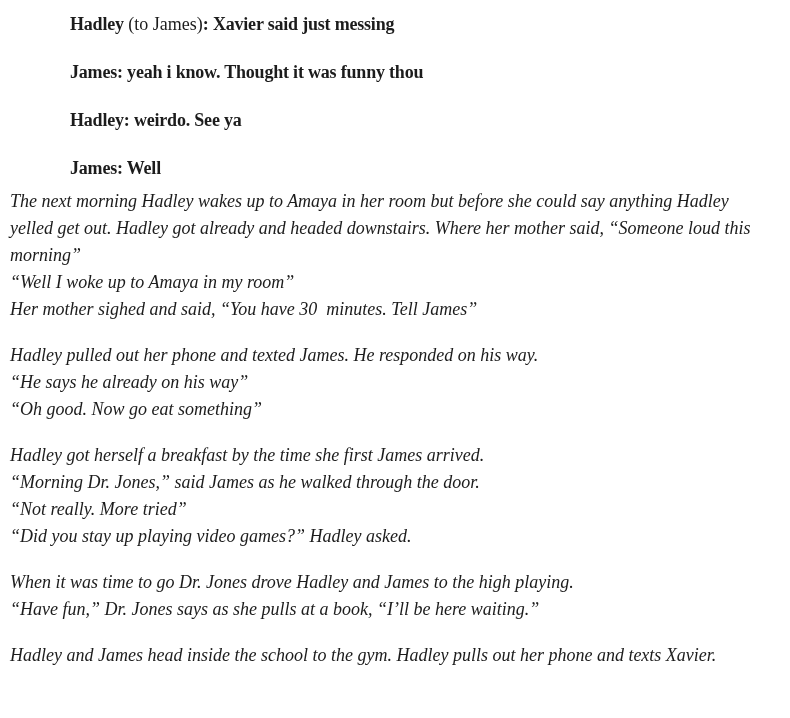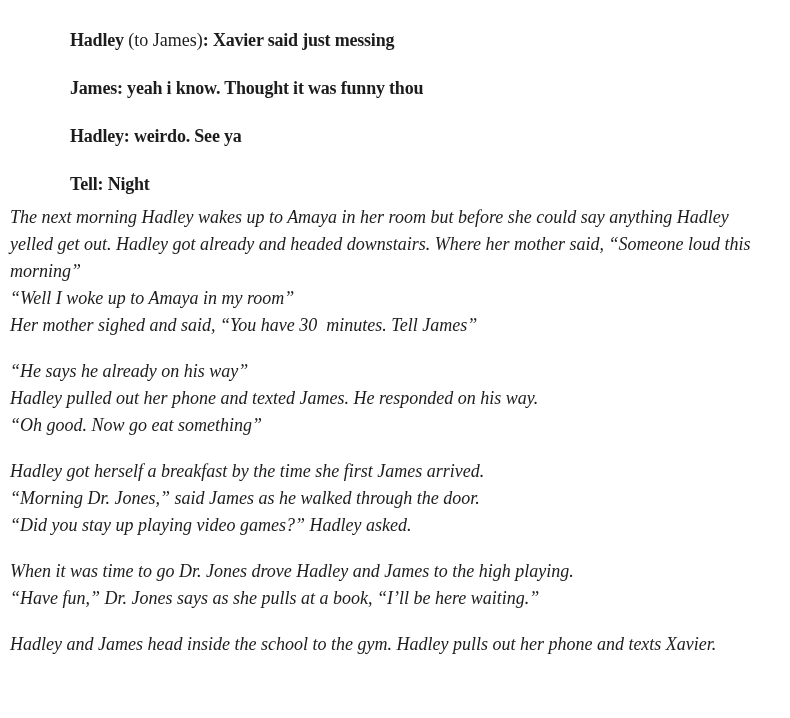--- a/index.html
+++ b/index.html
@@ -13,61 +13,61 @@
     font-size: 18px;
     color: #1c1c1c;
   }
   .msg {
     margin-left: 60px;
     margin-bottom: 21px;
     font-weight: 700;
     line-height: 27px;
     white-space: pre;
     letter-spacing: -0.2px;
-    margin-top: 16px;
   }
   .msg.last { margin-bottom: 6px; }
   .msg .reg { font-weight: 400; letter-spacing: 0; }
   .block { margin-bottom: 19px; font-style: italic; }
   .block.last { margin-bottom: 0; }
   .para {
     line-height: 27px;
     white-space: pre;
   }
   .indent { }
 </style>
 </head>
 <body>
 
 <main>
 
   <section>
     <p class="msg"><span>Hadley</span><span class="reg"> (to James)</span><span>: Xavier said just messing</span></p>
     <p class="msg">James: yeah i know. Thought it was funny thou</p>
     <p class="msg">Hadley: weirdo. See ya</p>
-    <p class="msg last">Tell: Night</p>
+    <p class="msg last">James: Well</p>
   </section>
 
   <section class="block">
     <div class="para">The next morning Hadley wakes up to Amaya in her room but before she could say anything Hadley
 yelled get out. Hadley got already and headed downstairs. Where her mother said, “Someone loud this
 morning”</div>
     <div class="para indent">“Well I woke up to Amaya in my room”</div>
     <div class="para indent">Her mother sighed and said, “You have 30  minutes. Tell James”</div>
   </section>
 
   <section class="block">
+    <div class="para">Hadley pulled out her phone and texted James. He responded on his way.</div>
     <div class="para indent">“He says he already on his way”</div>
-    <div class="para">Hadley pulled out her phone and texted James. He responded on his way.</div>
     <div class="para indent">“Oh good. Now go eat something”</div>
   </section>
 
   <section class="block">
     <div class="para">Hadley got herself a breakfast by the time she first James arrived.</div>
     <div class="para indent">“Morning Dr. Jones,” said James as he walked through the door.</div>
+    <div class="para indent">“Not really. More tried”</div>
     <div class="para indent">“Did you stay up playing video games?” Hadley asked.</div>
   </section>
 
   <section class="block">
     <div class="para">When it was time to go Dr. Jones drove Hadley and James to the high playing.</div>
     <div class="para indent">“Have fun,” Dr. Jones says as she pulls at a book, “I’ll be here waiting.”</div>
   </section>
 
   <section class="block last">
     <div class="para">Hadley and James head inside the school to the gym. Hadley pulls out her phone and texts Xavier.</div>

